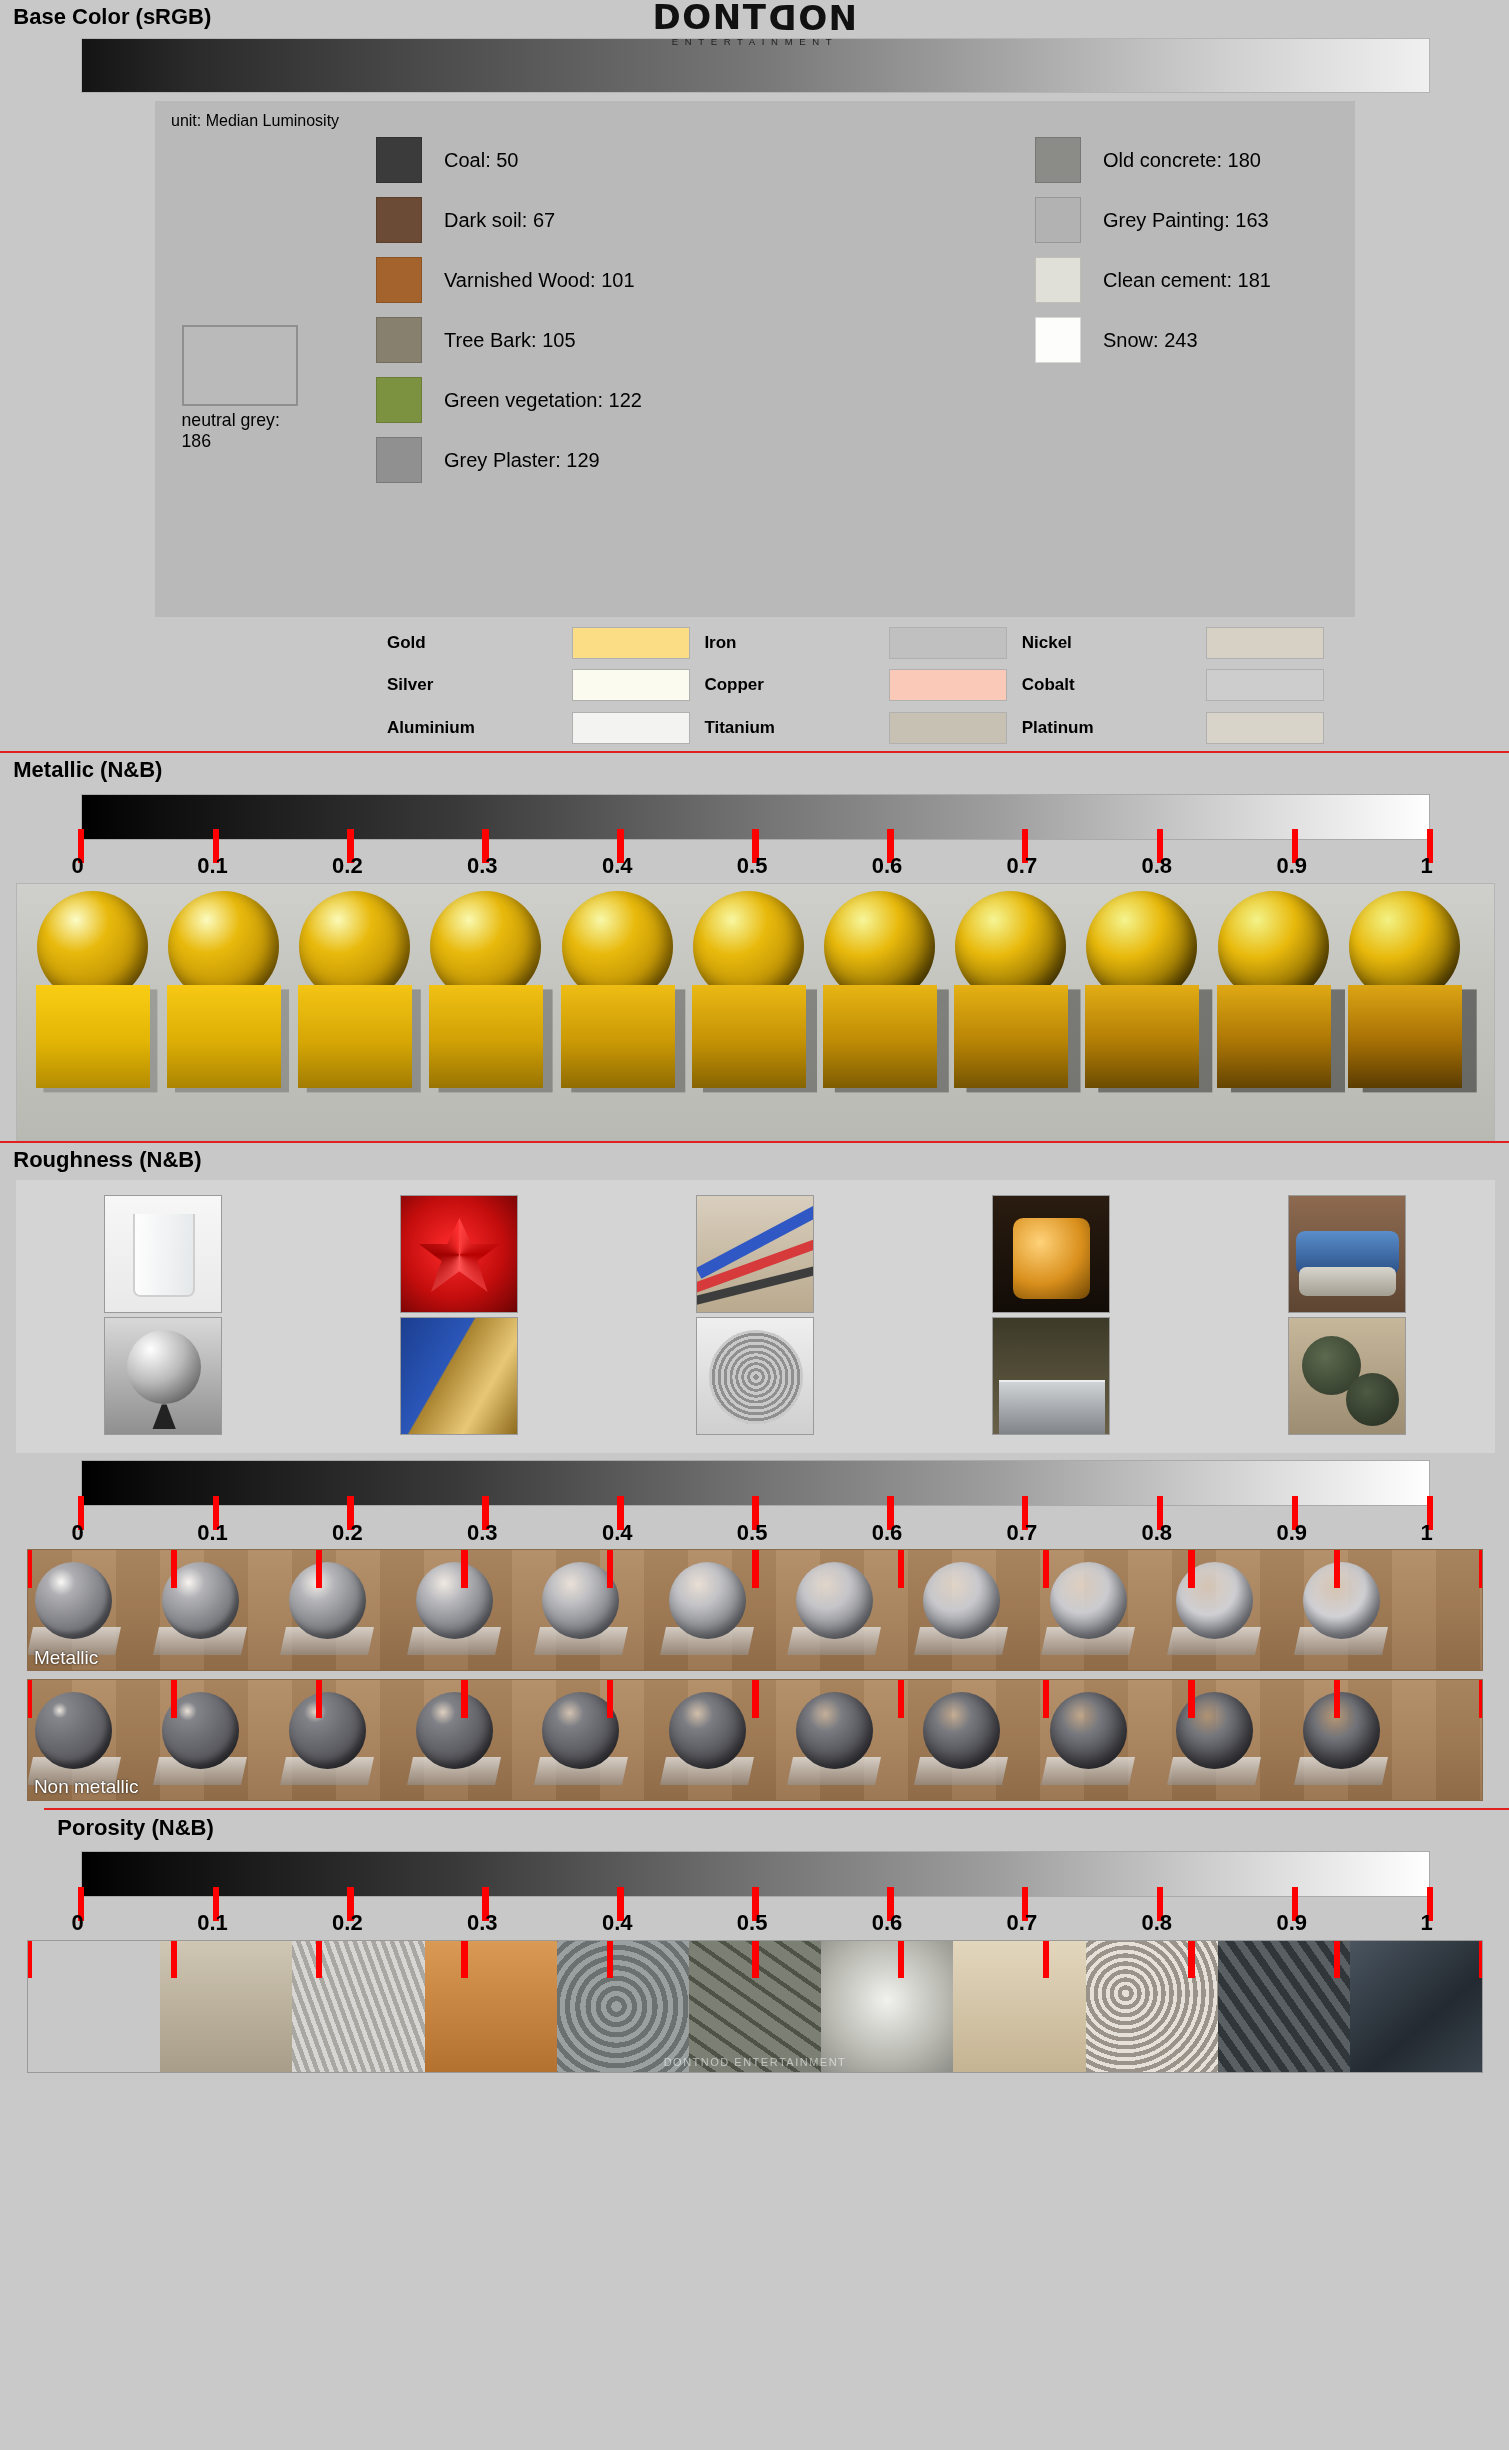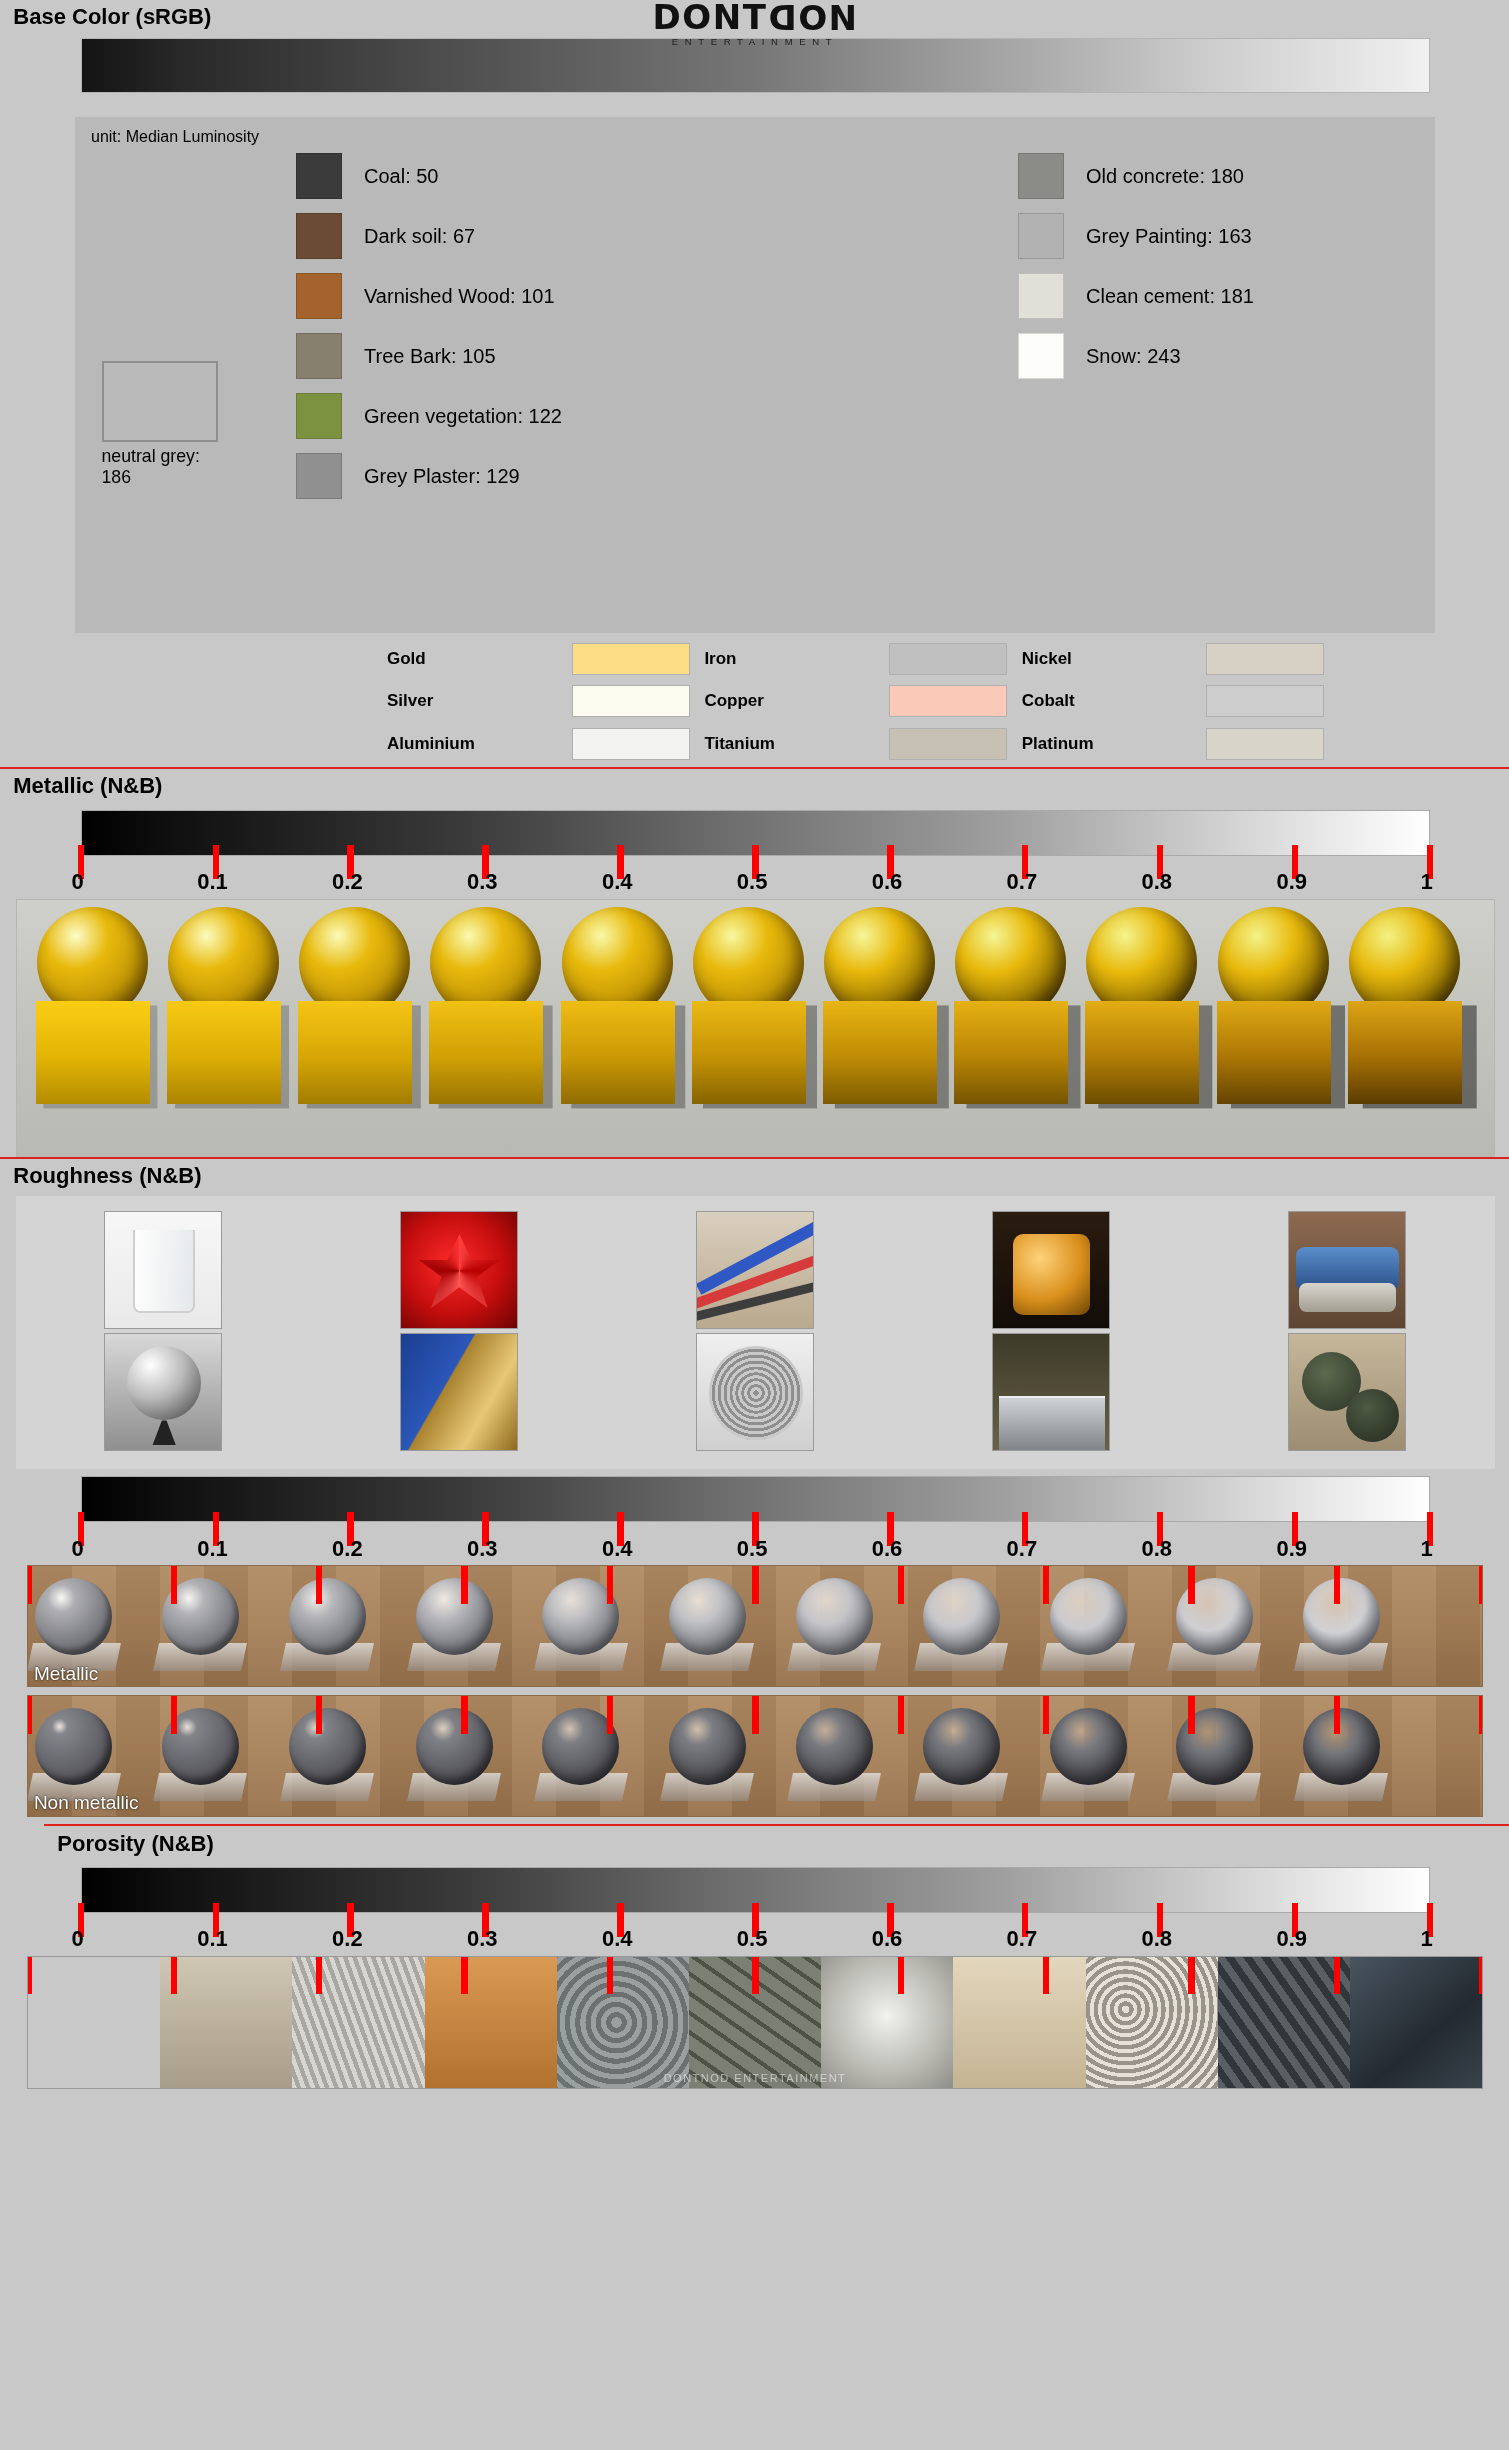--- a/index.html
+++ b/index.html
@@ -51,31 +51,31 @@
   .grad-bar {
     height: 55px;
     margin: 0 auto;
     width: 1349px;
     background: linear-gradient(to right, #141414 0%, #2a2a2a 8%, #4a4a4a 25%, #777 50%, #a9a9a9 70%, #d0d0d0 85%, #f0f0f0 100%);
     border: 0.7px solid #b4b4b4;
   }
 
   
   .lum-panel {
-    margin: 24px auto 0 auto;
-    width: 1360px;
+    margin: 8px auto 0 auto;
+    width: 1200px;
     background: #b9b9b9;
     position: relative;
     min-height: 516px;
     padding: 7.4px 0 13.3px 0;
   }
   .unit-label { font-size: 16px; padding: 4.4px 0 0 16px; }
   .swatch-neutral-wrap {
     position: absolute;
-    left: 26.5px; top: 244px;
+    left: 26.5px; top: 224px;
     width: 125px;
   }
   .swatch-neutral {
     width: 116px; height: 81px;
     background: #bababa;
     border: 2.2px solid #8f8f8f;
   }
   .swatch-neutral-label { font-size: 17.7px; margin-top: 4.4px; line-height: 1.2; }
 
   .lum-cols {

